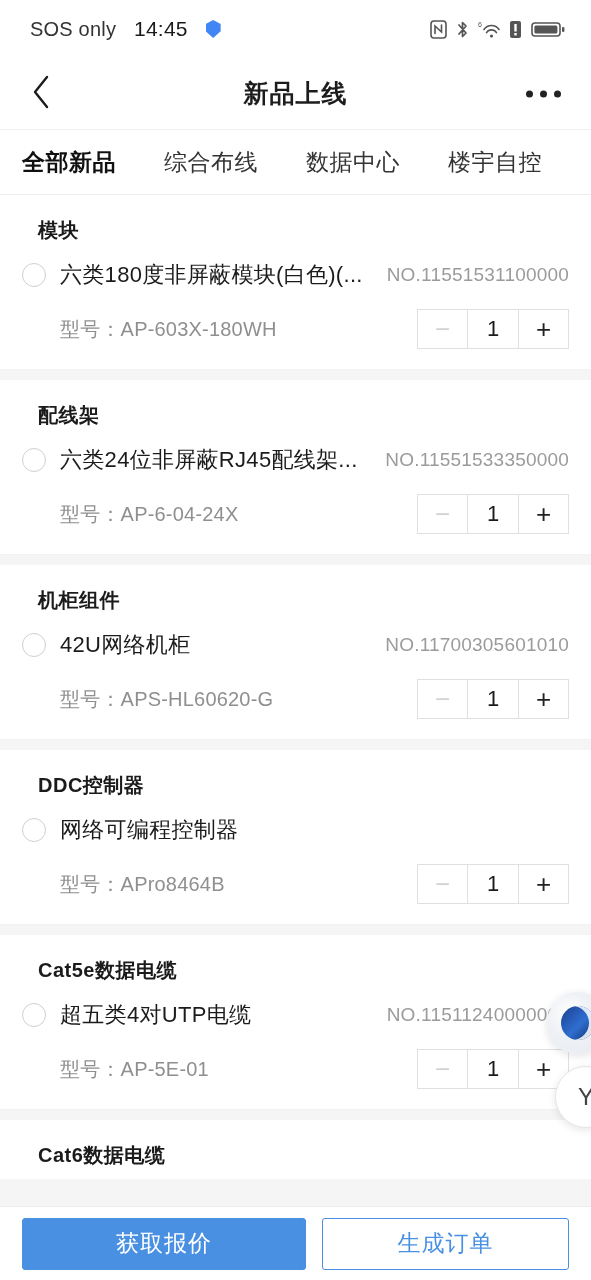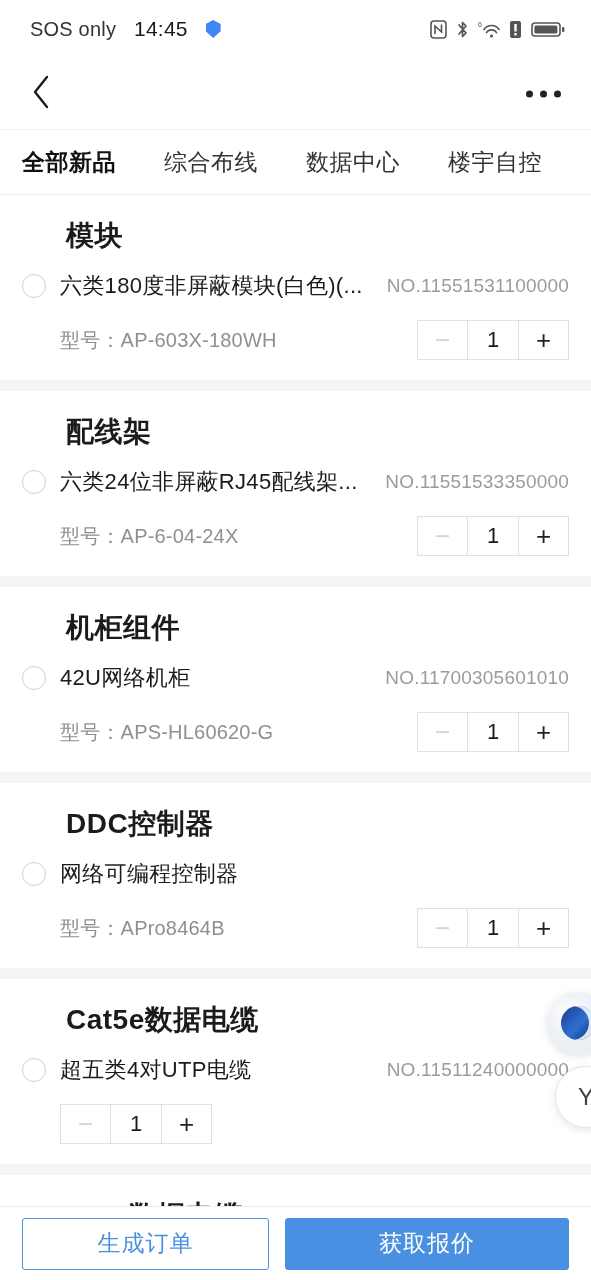--- a/index.html
+++ b/index.html
@@ -58,22 +58,22 @@
   .tab.active { font-weight: 700; color: #111; }
 
   
   .content {
     position: absolute; top: 195px; left: 0; right: 0; bottom: 74px;
     overflow: hidden; background: #f5f5f5;
   }
 
   .group { background: #ffffff; margin-bottom: 10px; }
   .group-title {
-    font-size: 28px; font-weight: 700; color: #1b1b1b;
-    padding: 22px 0 10px 24px; letter-spacing: .5px; margin-left: 42px;
+    font-size: 20px; font-weight: 700; color: #1b1b1b;
+    padding: 22px 0 10px 38px; letter-spacing: .5px;
   }
   .product {
     padding: 6px 22px 20px 22px; border-bottom: 1px solid #f2f2f2;
   }
   .group:last-child .product { border-bottom: none; }
   .p-row1 { display: flex; align-items: center; }
   .radio {
     width: 24px; height: 24px; border-radius: 50%;
     border: 1.5px solid #cfcfcf; flex: none; margin-right: 14px; background: #fff;
   }
@@ -187,20 +187,21 @@
 </div>
 
 <div class="navbar">
   <div class="nav-back">
     <span>
       <svg width="20" height="34" viewBox="0 0 20 34">
           <path d="M15 2 L3 17 L15 32" fill="none" stroke="#1c1c1c" stroke-width="2.4" stroke-linecap="round" stroke-linejoin="round"></path>
         </svg>
     </span>
   </div>
+  <div class="nav-title">新品上线</div>
   <div class="nav-more">
     <i></i>
     <i></i>
     <i></i>
   </div>
 </div>
 
 <div class="tabs">
   <div class="tab active">全部新品</div>
   <div class="tab">综合布线</div>
@@ -287,20 +288,21 @@
 
   <div class="group">
     <div class="group-title">Cat5e数据电缆</div>
     <div class="product">
       <div class="p-row1">
         <span class="radio"></span>
         <span class="p-name">超五类4对UTP电缆</span>
         <span class="p-no">NO.11511240000000</span>
       </div>
       <div class="p-row2">
+        <span class="p-model"><span>型号：</span><span>AP-5E-01</span></span>
         <span class="stepper">
           <span class="st-btn st-minus">−</span>
           <span class="st-val">1</span>
           <span class="st-btn st-plus">+</span>
         </span>
       </div>
     </div>
   </div>
 
   <div class="group">
@@ -310,15 +312,15 @@
 </div>
 
 <div class="fab-logo">
   <span class="fab-logo-glyph"></span>
 </div>
 <div class="fab-second">
   <span>Y</span>
 </div>
 
 <div class="bottombar">
+  <div class="btn btn-fill">获取报价</div>
   <div class="btn btn-outline">生成订单</div>
-  <div class="btn btn-fill">获取报价</div>
 </div>
 
 </body></html>

